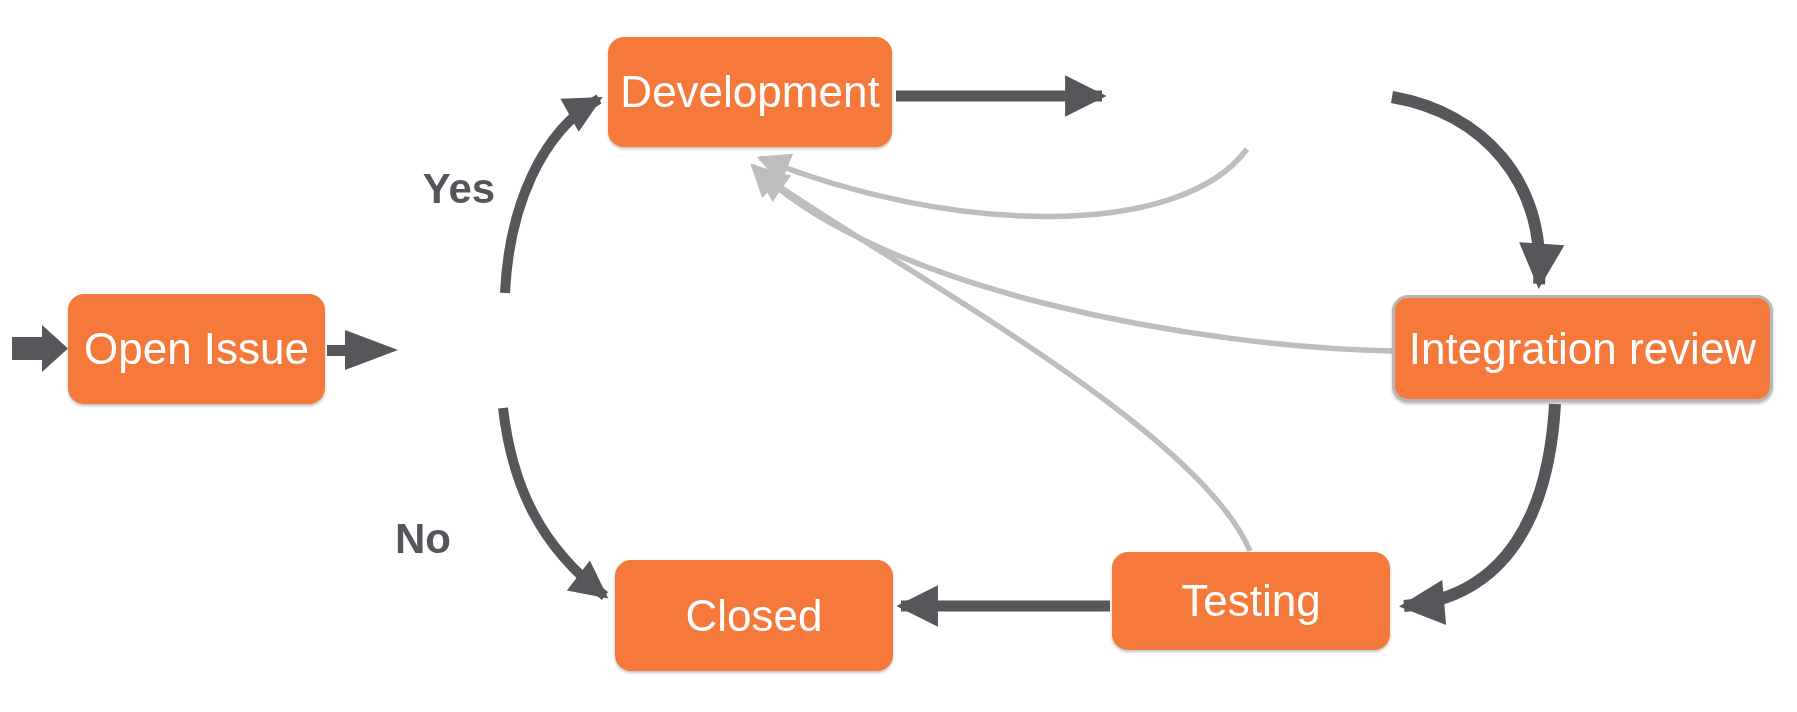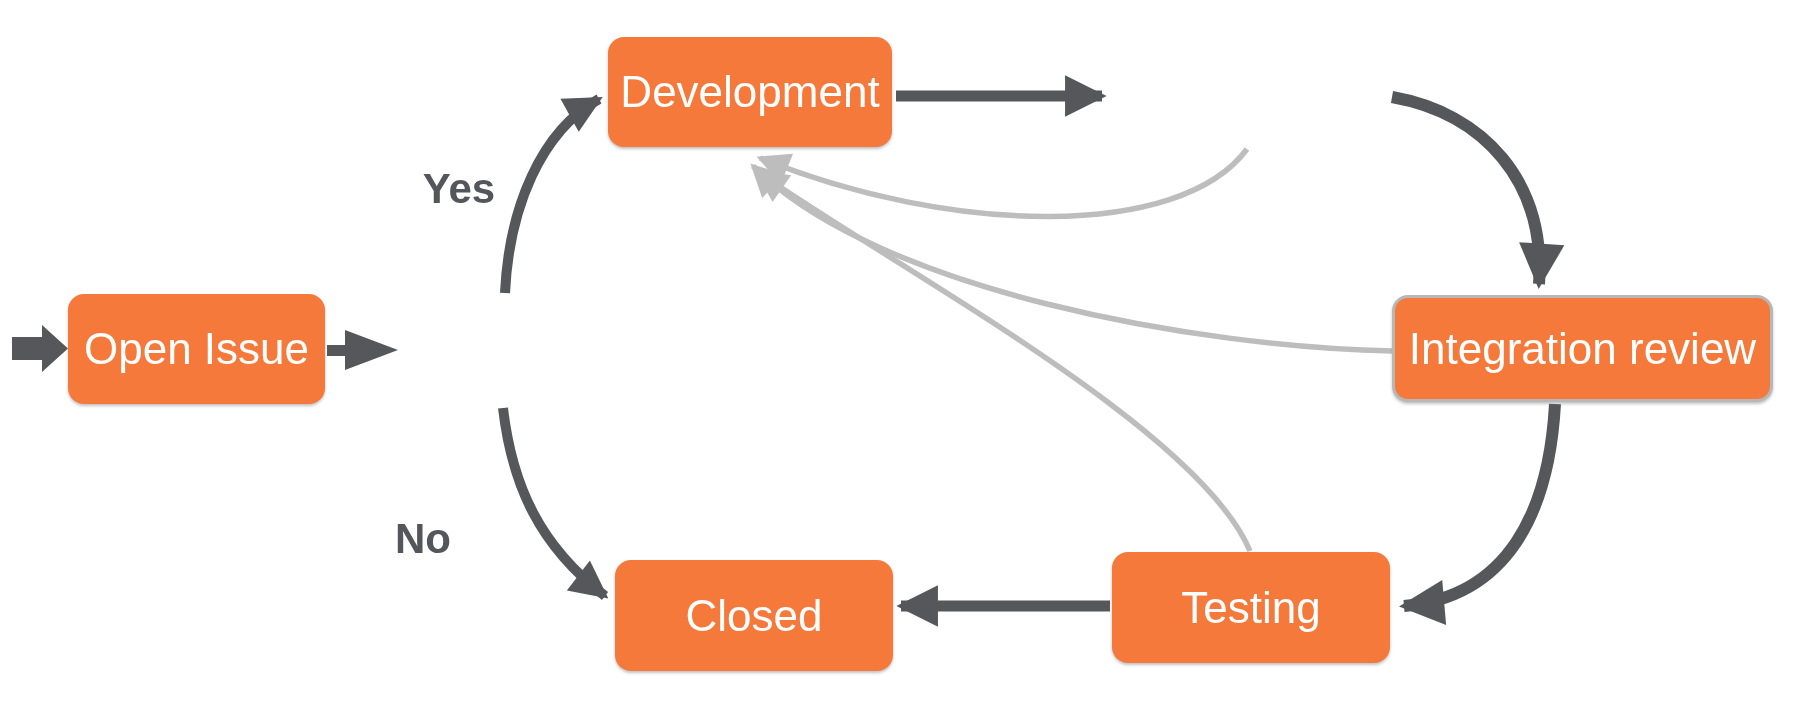--- a/index.html
+++ b/index.html
@@ -37,21 +37,21 @@
     white-space:nowrap;
   }
   .node-open-issue{left:68px;top:294px;width:257px;height:110px;}
   .node-triaging{left:398px;top:294px;width:209px;height:112px;}
   .node-development{left:608px;top:37px;width:284px;height:110px;}
   .node-peer-review{left:1112px;top:38px;width:278px;height:110px;}
   .node-integration-review{
     left:1392px;top:295px;width:381px;height:107px;
     border:3px solid var(--integration-review-border);
   }
-  .node-testing{left:1112px;top:552px;width:278px;height:111px;}
+  .node-testing{left:1112px;top:552px;width:278px;height:98px;}
   .node-closed{left:615px;top:552px;width:278px;height:111px;margin-top:8px;}
   .edge-label{
     position:absolute;
     width:120px;
     text-align:center;
     font-size:42px;font-weight:bold;
     color:var(--edge-label-color);
     line-height:1;
   }
   .edge-label-yes{left:399px;top:168px;}

